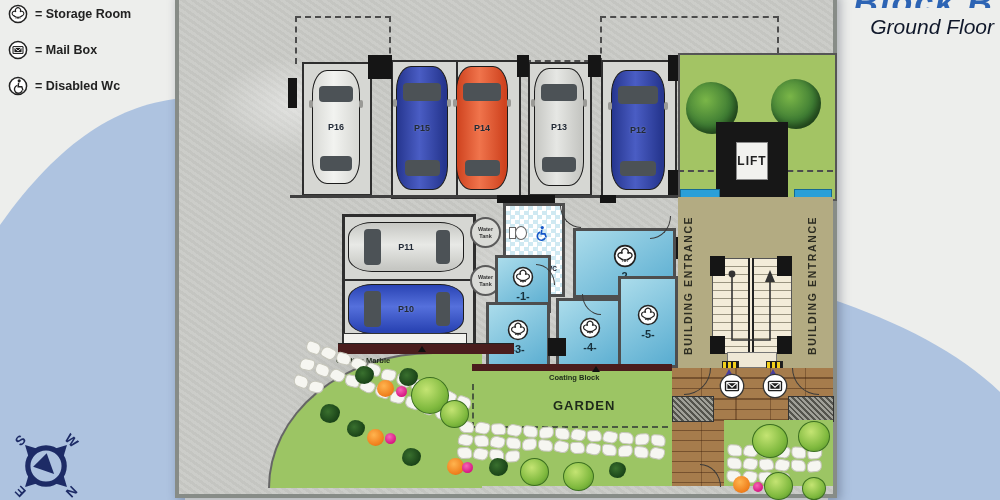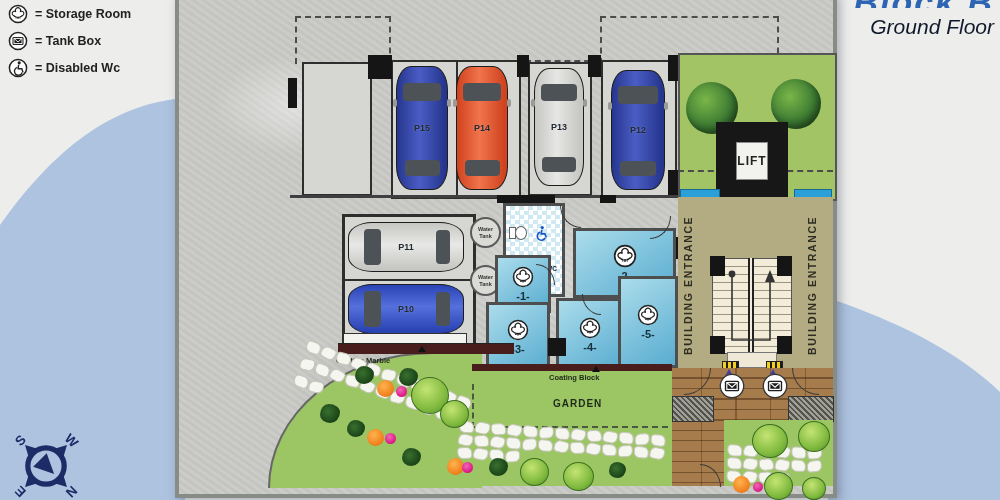--- a/index.html
+++ b/index.html
@@ -84,21 +84,21 @@
     background:radial-gradient(circle at 40% 40%, #39702e, #173f16 75%)}
   .bush{position:absolute;border-radius:50%;
     background:radial-gradient(circle at 40% 33%, #c4e473, #7fb93e 62%, #4f8b27);border:1px solid #3c7020}
   .orb{position:absolute;border-radius:50%;background:radial-gradient(circle at 40% 35%, #ffb44f, #ef7e1b 68%, #c05c0e)}
   .pinkb{position:absolute;border-radius:50%;background:radial-gradient(circle at 40% 35%, #f566b6, #d5137f 75%)}
   .bar{position:absolute}
   .smalllbl{position:absolute;font-size:7.5px;font-weight:bold;color:#1e2a1a;white-space:nowrap}
   .marker{position:absolute;width:0;height:0;border-left:4px solid transparent;border-right:4px solid transparent;border-bottom:6px solid #111}
   .arc{position:absolute;border:1.5px solid #3a3a3a;background:transparent}
   
-  .legend{position:absolute;left:8px;top:4px;z-index:5;display:flex;flex-direction:column;gap:7px}
+  .legend{position:absolute;left:8px;top:4px;z-index:5;display:flex;flex-direction:column;gap:16px}
   .legend .item{display:flex;align-items:center;gap:7px}
   .legend .txt{font-size:12.5px;font-weight:bold;color:#222}
   .title{position:absolute;right:6px;top:0;z-index:5;text-align:right}
   .tpart{height:8px;overflow:hidden;text-align:right}
   .tpart span{display:inline-block;margin-top:-30px;font-style:italic;font-weight:bold;font-size:34px;color:#2d64b4;letter-spacing:2px}
   .t1{font-style:italic;color:#0f172a;font-size:21px;line-height:1.2;margin-top:6px}
   .t2{font-style:italic;color:#3a3a3a;font-size:21px;line-height:1.2}
   .compass{position:absolute;left:2px;top:422px;z-index:5}
 </style>
 </head>
@@ -120,20 +120,25 @@
     <div class="dashline" style="left:387px;top:60px;width:213px"></div>
     <div class="dashline" style="left:775px;top:60px;width:56px"></div>
 
     <div class="stall" style="left:302px;top:62px;width:66px;height:130px"></div>
     <div class="stall" style="left:391px;top:60px;width:126px;height:135px">
         <div class="divider"></div>
       </div>
     <div class="stall" style="left:528px;top:62px;width:60px;height:130px"></div>
     <div class="stall" style="left:601px;top:60px;width:72px;height:133px"></div>
 
+    <div class="car v" style="left:312px;top:70px;width:46px;height:112px;--c1:#d9dad6;--c2:#f2f3f0">
+      <span class="win f"></span>
+        <span class="win r"></span>
+      <span class="plabel">P16</span>
+    </div>
     <div class="car v" style="left:396px;top:66px;width:50px;height:122px;--c1:#26368f;--c2:#4a5dc4">
       <span class="win f"></span>
         <span class="win r"></span>
       <span class="plabel">P15</span>
     </div>
     <div class="car v" style="left:456px;top:66px;width:50px;height:122px;--c1:#cf431f;--c2:#f0744c">
       <span class="win f"></span>
         <span class="win r"></span>
       <span class="plabel">P14</span>
     </div>
@@ -326,21 +331,21 @@
     <div class="garden" style="left:268px;top:352px;width:212px;height:134px;border-radius:170px 0 0 0/140px 0 0 0;border-left:2px solid #666;border-top:2px solid #666"></div>
     <div class="garden" style="left:472px;top:371px;width:200px;height:115px"></div>
 
     <div class="bar" style="left:343px;top:333px;width:122px;height:9px;background:#f2f2ee;border:1px solid #333"></div>
     <div class="bar" style="left:338px;top:343px;width:176px;height:10px;background:#4a1d1d;border-top:1px solid #222"></div>
     <div class="marker" style="left:418px;top:346px"></div>
     <div class="smalllbl" style="left:336px;top:356px">Coating Marble</div>
     <div class="bar" style="left:472px;top:364px;width:200px;height:7px;background:#4a1d1d"></div>
     <div class="marker" style="left:592px;top:366px"></div>
     <div class="smalllbl" style="left:549px;top:373px">Coating Block</div>
-    <div class="smalllbl" style="left:553px;top:398px;font-size:10px;letter-spacing:1px">GARDEN</div>
+    <div class="smalllbl" style="left:553px;top:398px;font-size:13px;letter-spacing:1px">GARDEN</div>
     <div style="position:absolute;left:472px;top:384px;height:44px;border-left:2px dashed #4a5a40"></div>
     <div style="position:absolute;left:472px;top:426px;width:196px;border-top:2px dashed #4a5a40"></div>
 
     <div class="stones" style="left:295px;top:368px;width:175px;height:48px;transform:rotate(20deg)">
         <span class="stone"></span>
         <span class="stone"></span>
         <span class="stone"></span>
         <span class="stone"></span>
         <span class="stone"></span>
         <span class="stone"></span>
@@ -423,21 +428,21 @@
         </svg>
       <span class="txt">= Storage Room</span>
     </div>
     <div class="item">
       <svg width="20" height="20" viewBox="-10 -10 20 20">
           <circle r="8.6" fill="#fff" stroke="#222" stroke-width="1.5"></circle>
           <rect x="-5.5" y="-4" width="11" height="8" rx="1.2" fill="#1d1d1d"></rect>
           <rect x="-4" y="-2.6" width="8" height="5.2" fill="none" stroke="#fff" stroke-width="0.9"></rect>
           <path d="M-4,-2.6 L0,1 L4,-2.6" stroke="#fff" stroke-width="0.9" fill="none"></path>
         </svg>
-      <span class="txt">= Tank Box</span>
+      <span class="txt">= Mail Box</span>
     </div>
     <div class="item">
       <svg width="20" height="20" viewBox="-10 -10 20 20">
           <circle r="8.6" fill="#fff" stroke="#222" stroke-width="1.5"></circle>
           <g stroke="#222" fill="none" stroke-width="1.4">
             <circle cx="1.2" cy="-5.2" r="1.6" fill="#222" stroke="none"></circle>
             <path d="M0.6,-3.2 L0.2,0.8 L3.8,0.8 L5,4.4"></path>
             <path d="M-0.6,-0.6 a4,4 0 1 0 4.8,5.2"></path>
           </g>
         </svg>

